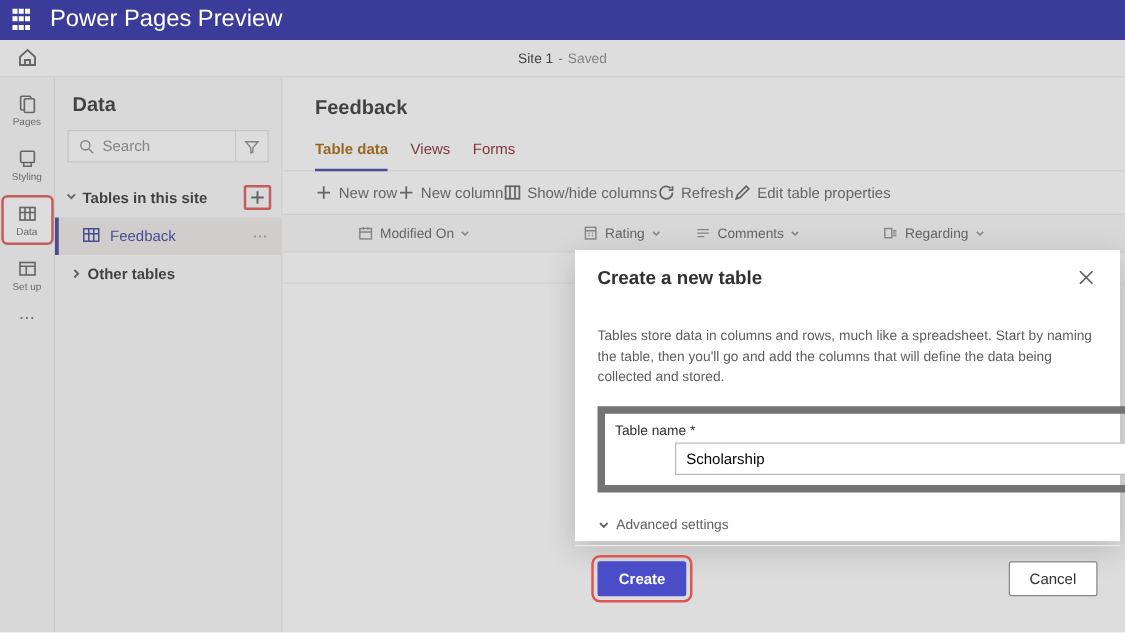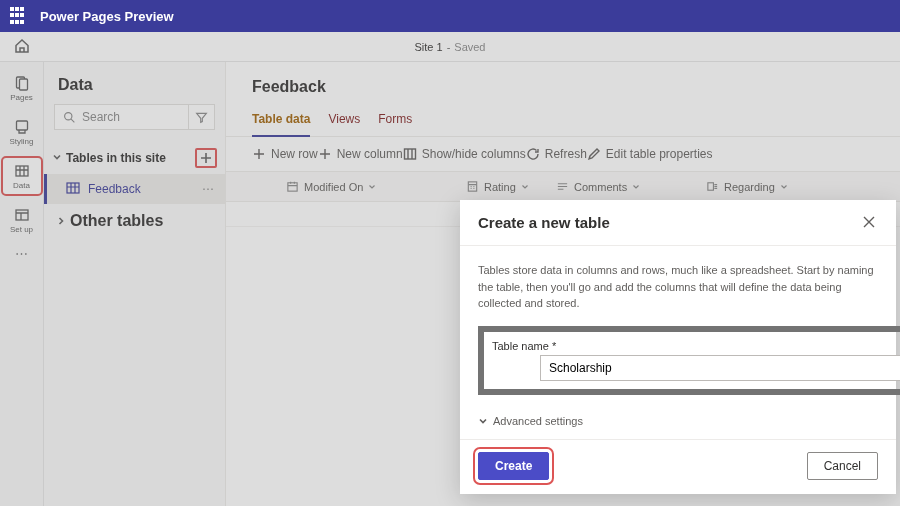--- a/index.html
+++ b/index.html
@@ -3,21 +3,21 @@
 <meta charset="utf-8">
 <style>
   * { box-sizing: border-box; margin: 0; padding: 0; }
   html, body { width: 900px; height: 506px; font-family: "Segoe UI", Arial, sans-serif; font-size: 12px; color: #323130; overflow: hidden; background: #fff; }
   .root { position: relative; width: 900px; height: 506px; }
 
   
   .titlebar { height: 32px; background: #3b3c9a; color: #fff; display: flex; align-items: center; padding: 0 10px; }
   .waffle { width: 18px; height: 18px; display: flex; flex-wrap: wrap; gap: 1px; margin-right: 12px; }
   .waffle span { width: 4px; height: 4px; background: #fff; }
-  .titlebar .app-name { font-size: 13px; font-weight: 700; }
+  .titlebar .app-name { font-size: 19px; font-weight: 400; }
 
   
   .siteheader { height: 30px; border-bottom: 1px solid #e6e6e6; display: flex; align-items: center; justify-content: center; gap: 4px; font-size: 11px; color: #666; }
   .siteheader .sitename { color: #323130; }
   .siteheader .saved { color: #888; }
   .home-icon { position: absolute; top: 38px; left: 14px; width: 16px; height: 16px; }
   .home-icon svg { width: 16px; height: 16px; stroke: #606060; fill: none; stroke-width: 1.5; }
 
   
   .body { position: absolute; top: 62px; left: 0; right: 0; bottom: 0; display: flex; }
@@ -41,21 +41,21 @@
   .sb-group { padding: 6px 8px; display: flex; align-items: center; justify-content: space-between; }
   .sb-group .label { display: flex; align-items: center; gap: 4px; font-size: 12px; font-weight: 600; color: #323130; }
   .sb-group .chev svg { width: 10px; height: 10px; stroke: #606060; fill: none; stroke-width: 1.6; }
   .sb-group .plus { width: 22px; height: 20px; display: flex; align-items: center; justify-content: center; border: 1px solid transparent; cursor: pointer; }
   .sb-group .plus.highlight { border: 2px solid #d55; border-radius: 2px; }
   .sb-group .plus svg { width: 12px; height: 12px; stroke: #606060; stroke-width: 1.6; }
   .sb-item { height: 30px; display: flex; align-items: center; padding: 0 10px 0 22px; gap: 8px; font-size: 12px; cursor: pointer; }
   .sb-item.selected { background: #edebe9; color: #3b3c9a; border-left: 3px solid #3b3c9a; padding-left: 19px; }
   .sb-item .ticon svg { width: 14px; height: 14px; stroke: #3b3c9a; fill: none; stroke-width: 1.2; }
   .sb-item .dots { margin-left: auto; color: #888; letter-spacing: 1px; }
-  .sb-item2 { font-weight: 600; padding: 8px 10px 8px 12px; display: flex; gap: 4px; align-items: center; font-size: 16px; cursor: pointer; }
+  .sb-item2 { font-weight: 600; padding: 8px 10px 8px 12px; display: flex; gap: 4px; align-items: center; font-size: 12px; cursor: pointer; }
   .sb-item2 svg { width: 10px; height: 10px; stroke: #606060; fill: none; stroke-width: 1.6; }
 
   
   .main { flex: 1; background: #fff; position: relative; overflow: hidden; }
   .main h1 { font-size: 16px; font-weight: 600; padding: 16px 26px 10px; }
   .tabs { display: flex; gap: 18px; padding: 0 26px; border-bottom: 1px solid #edebe9; }
   .tab { padding: 6px 0 10px; font-size: 12px; color: #7f1d1d; cursor: pointer; position: relative; }
   .tab.active { color: #a16207; font-weight: 700; }
   .tab.active::after { content: ""; position: absolute; left: 0; right: 0; bottom: -1px; height: 2px; background: #3b3c9a; }
   .toolbar { display: flex; padding: 10px 26px; border-bottom: 1px solid #edebe9; }
@@ -65,21 +65,21 @@
   .gcol { flex: 0 0 180px; display: flex; align-items: center; gap: 5px; font-size: 11px; color: #605e5c; }
   .gcol svg { width: 13px; height: 13px; stroke: #888; fill: none; stroke-width: 1.2; }
   .gcol .caret { width: 8px; height: 8px; }
   .grid-row { display: flex; padding: 6px 26px 6px 60px; border-bottom: 1px solid #f3f2f1; }
   .gcell { flex: 0 0 180px; font-size: 11px; color: #aaa; font-style: italic; }
 
   
   .overlay { position: absolute; top: 32px; left: 0; right: 0; bottom: 0; background: rgba(120,120,120,0.25); }
 
   
-  .modal { position: absolute; top: 200px; left: 460px; width: 436px; height: 294px; background: #fff; box-shadow: 0 6px 24px rgba(0,0,0,0.18); display: flex; flex-direction: column; }
+  .modal { position: absolute; top: 200px; left: 460px; width: 436px; height: 233px; background: #fff; box-shadow: 0 6px 24px rgba(0,0,0,0.18); display: flex; flex-direction: column; }
   .modal-head { display: flex; align-items: center; justify-content: space-between; padding: 14px 18px; }
   .modal-head h2 { font-size: 15px; font-weight: 600; }
   .modal-close { width: 16px; height: 16px; cursor: pointer; }
   .modal-close svg { width: 14px; height: 14px; stroke: #605e5c; stroke-width: 1.4; }
   .modal-divider { height: 1px; background: #edebe9; }
   .modal-body { padding: 16px 18px 10px; flex: 1; }
   .modal-desc { font-size: 11px; color: #605e5c; line-height: 1.5; margin-bottom: 14px; }
   .formfield.highlight { border: 6px solid #737373; padding: 8px; width: max-content; }
   .formfield label { font-size: 11px; color: #323130; display: block; margin-bottom: 3px; }
   .formfield input { width: 373px; height: 26px; border: 1px solid #bdbab7; padding: 0 8px; font-size: 12px; outline: none; margin-left: 48px; }

